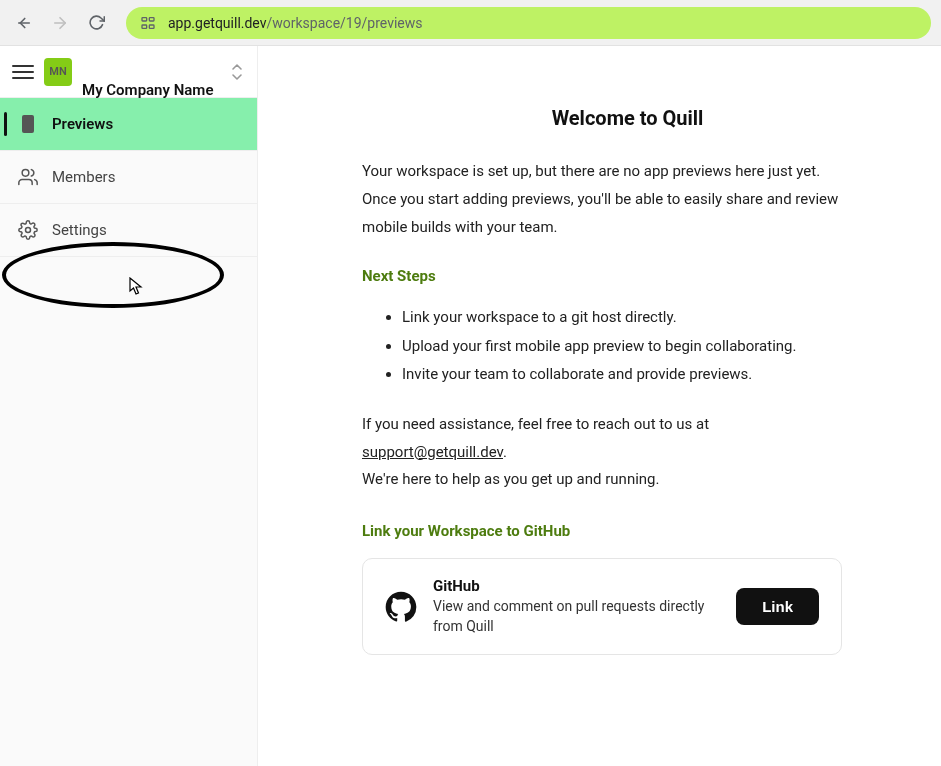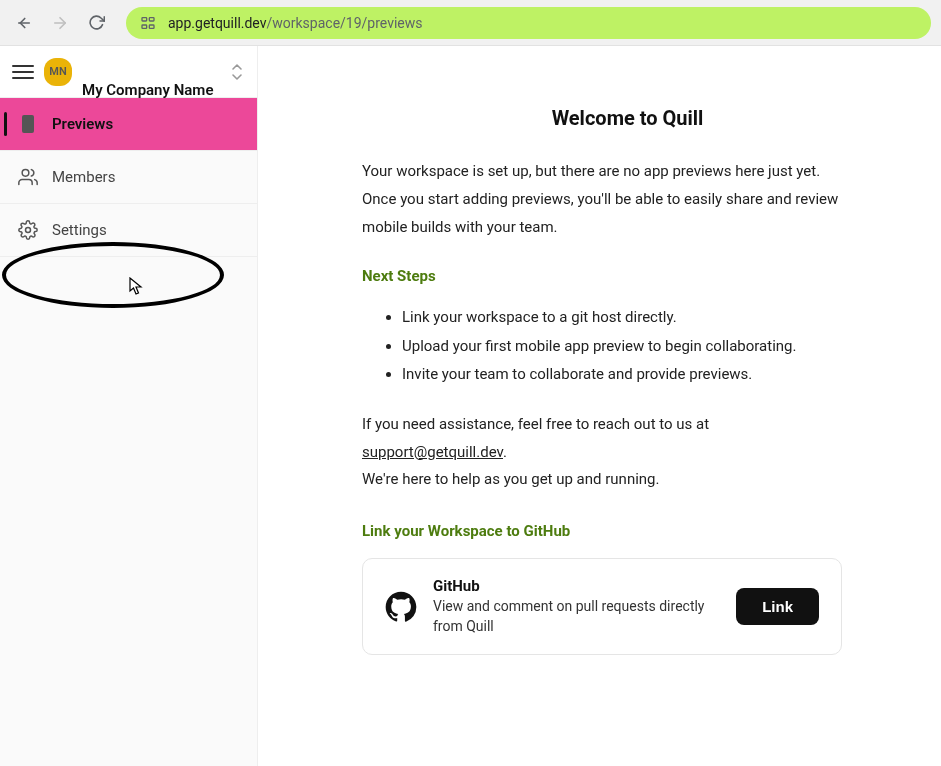--- a/index.html
+++ b/index.html
@@ -92,22 +92,22 @@
     }
     .hamburger span {
       display: block;
       height: 2px;
       background: #333;
       border-radius: 1px;
     }
     .ws-avatar {
       width: 28px;
       height: 28px;
-      background: #eab308;
-      border-radius: 12px;
+      background: #84cc16;
+      border-radius: 4px;
       display: flex;
       align-items: center;
       justify-content: center;
       font-size: 11px;
       font-weight: 600;
       color: #555;
     }
     .ws-name {
       font-size: 15px;
       font-weight: 600;
@@ -129,21 +129,21 @@
       display: flex;
       align-items: center;
       gap: 14px;
       padding: 0 18px;
       font-size: 15px;
       color: #444;
       cursor: pointer;
       position: relative;
     }
     .nav-item.active {
-      background: #ec4899;
+      background: #86efac;
       font-weight: 600;
       color: #111;
     }
     .nav-item.active::before {
       content: "";
       position: absolute;
       left: 4px;
       top: 14px;
       bottom: 14px;
       width: 3px;

